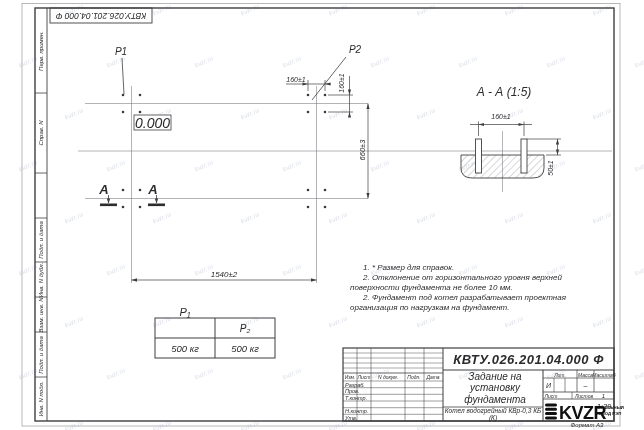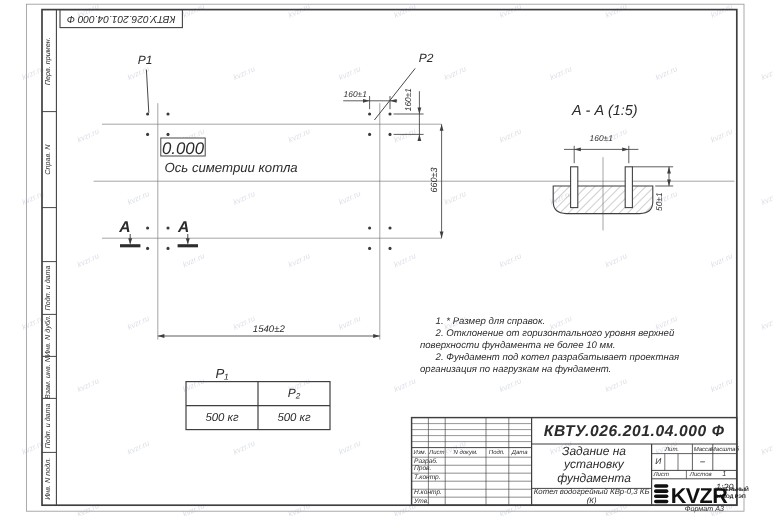--- a/index.html
+++ b/index.html
@@ -253,21 +253,20 @@
   <div class="t r" style="left:41px;top:133px;font-size:6px;">Справ. N</div>
   <div class="t r" style="left:41px;top:240px;font-size:6px;">Подп. и дата</div>
   <div class="t r" style="left:41px;top:279.5px;font-size:6px;">Инв. N дубл.</div>
   <div class="t r" style="left:41px;top:314.5px;font-size:6px;">Взам. инв. N</div>
   <div class="t r" style="left:41px;top:354.5px;font-size:6px;">Подп. и дата</div>
   <div class="t r" style="left:41px;top:399px;font-size:6px;">Инв. N подл.</div>
 
   <div class="t c" style="left:121px;top:51px;font-size:10px;font-style:italic;">P1</div>
   <div class="t c" style="left:355px;top:49px;font-size:10px;">P2</div>
   <div class="t c" style="left:152.5px;top:122.5px;font-size:14px;">0.000</div>
-  <div class="t" style="left:137px;top:134px;font-size:11px;">Ось симетрии котла</div>
   <div class="t c" style="left:224px;top:274px;font-size:8px;">1540±2</div>
   <div class="t r" style="left:362px;top:150px;font-size:7.5px;">660±3</div>
   <div class="t c" style="left:296px;top:79px;font-size:7px;">160±1</div>
   <div class="t r" style="left:341px;top:83px;font-size:7px;">160±1</div>
   <div class="t c" style="left:104px;top:189px;font-size:13px;font-weight:bold;">А</div>
   <div class="t c" style="left:153px;top:189px;font-size:13px;font-weight:bold;">А</div>
 
   <div class="t c" style="left:504px;top:92px;font-size:12px;">А - А (1:5)</div>
   <div class="t c" style="left:501px;top:116px;font-size:7px;">160±1</div>
   <div class="t r" style="left:550px;top:168px;font-size:7px;">50±1</div>

